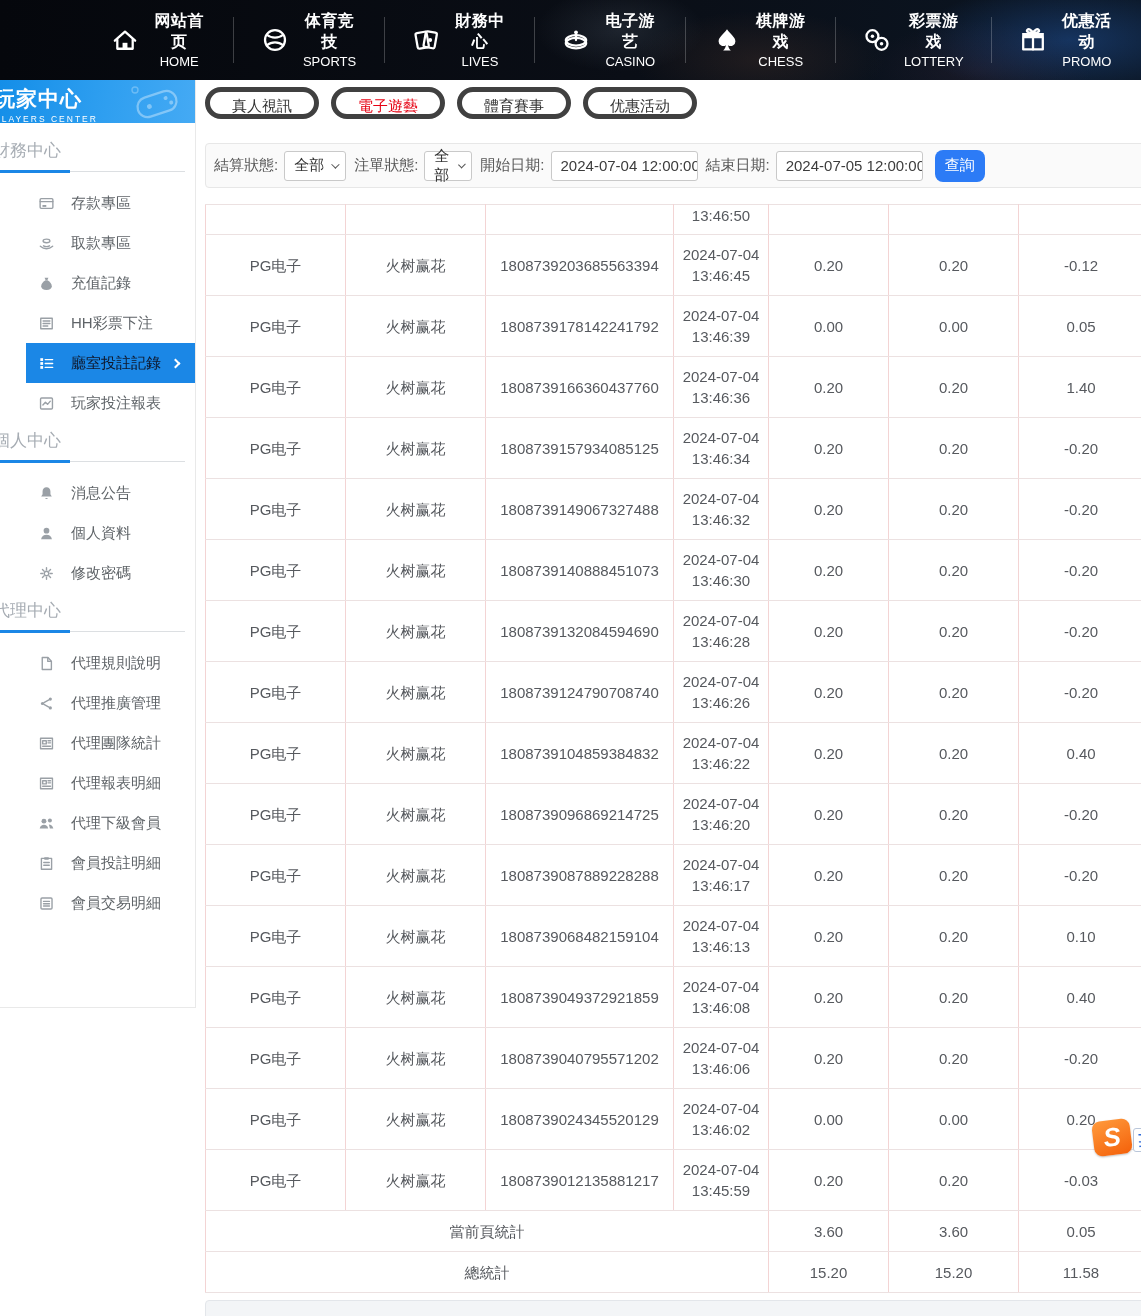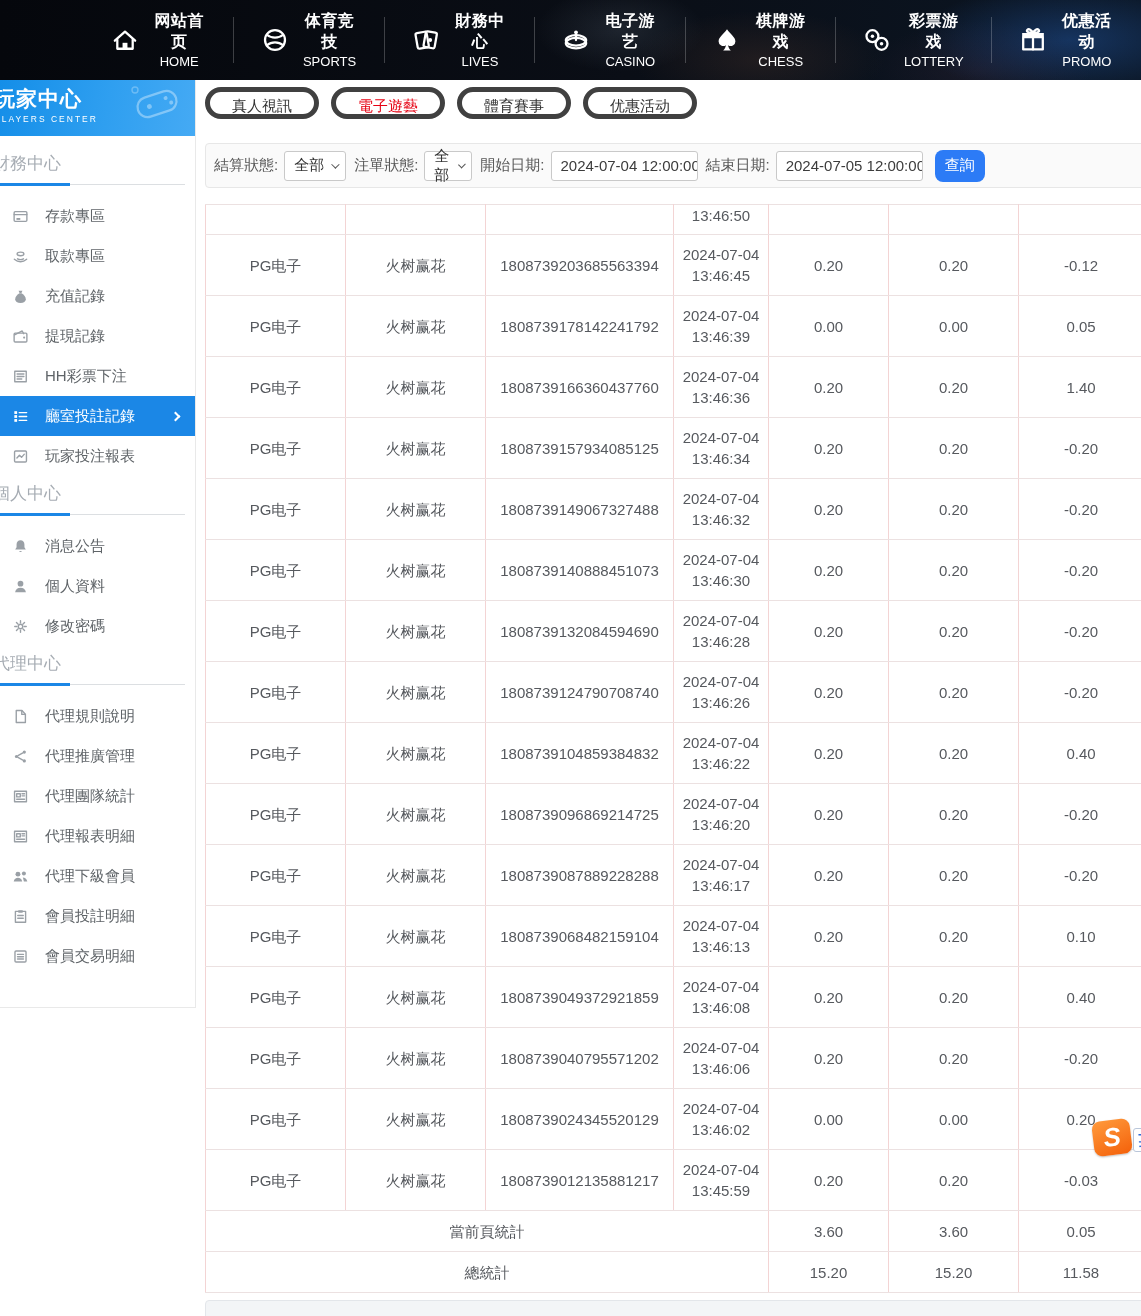--- a/index.html
+++ b/index.html
@@ -27,40 +27,40 @@
   .nav-texts { text-align:center; line-height:1.35; }
   .nav-zh { display:block; font-size:16px; font-weight:700; letter-spacing:.5px; }
   .nav-en { display:block; font-size:13px; }
 
   
   .sidebar {
     position:absolute; top:80px; left:0; width:196px; height:928px;
     background:#fff; border-right:1px solid #e9e9e9; border-bottom:1px solid #e9e9e9;
   }
   .sidebar-header {
-    height:56px; overflow:hidden; position:relative; color:#fff;
+    height:43px; overflow:hidden; position:relative; color:#fff;
     background:linear-gradient(100deg,#148ee8,#2f9ff0 55%,#45aaf4);
     padding:5px 0 0 0;
   }
   .sh-title { font-size:21px; font-weight:700; letter-spacing:1px; margin-left:-6px; white-space:nowrap; }
   .sh-sub { font-size:8.5px; letter-spacing:2px; margin-left:-6px; margin-top:1px; white-space:nowrap; }
   .sh-deco { position:absolute; right:8px; top:2px; opacity:.45; }
   .side-section { margin-top:6px; }
   .side-section:first-of-type { margin-top:16px; }
   .sec-title { font-size:17px; color:#a6acb3; margin-left:-7px; white-space:nowrap; }
   .sec-line { margin-top:9px; height:1px; background:#dcdfe2; margin-right:10px; position:relative; }
   .sec-line::before { content:""; position:absolute; left:0; top:-1px; width:70px; height:3px; background:#1b87e6; }
   .side-items { margin-top:11px; }
   .side-item {
     height:40px; display:flex; align-items:center; padding-left:12px;
-    color:#5f6468; font-size:15px; cursor:pointer;
+    color:#5f6468; font-size:15px; cursor:pointer;margin-left:26px;
   }
   .s-ico { width:17px; display:flex; margin-right:16px; color:#9aa0a6; }
   .s-ico svg { width:17px; height:17px; }
-  .side-item.active { background:#1b87e6; color:#ffffff; }
+  .side-item.active { background:#1b87e6; color:#0f172a; }
   .side-item.active .s-ico { color:#fff; }
   .chev-r { margin-left:auto; margin-right:16px; width:7px; height:7px;
     border-top:2px solid #fff; border-right:2px solid #fff; transform:rotate(45deg); }
 
   
   .main { position:absolute; left:196px; top:80px; width:945px; height:1236px; overflow:hidden; background:#fff; }
 
   .tabs-row { position:absolute; top:7px; left:9px; white-space:nowrap; }
   .tab {
     display:inline-block; height:32px; line-height:28px; padding:0 22px; margin-right:12px;
@@ -271,30 +271,20 @@
               <svg viewBox="0 0 16 16" fill="none" stroke="currentColor" stroke-width="1.3" stroke-linecap="round" stroke-linejoin="round">
                 <path d="M6.2 2.6h3.6L8.9 4.8H7.1z" fill="currentColor" stroke="none"></path>
                 <path d="M7 5c-2.4 1.5-4 3.4-4 5.6C3 12.9 5 14 8 14s5-1.1 5-3.4C13 8.4 11.4 6.5 9 5z" fill="currentColor" stroke="none"></path>
               </svg>
             </span>
             <span class="s-label">充值記錄</span>
           </div>
           <div class="side-item">
             <span class="s-ico">
               <svg viewBox="0 0 16 16" fill="none" stroke="currentColor" stroke-width="1.3" stroke-linecap="round" stroke-linejoin="round">
-                <rect x="2" y="4.8" width="12" height="8.4" rx="1"></rect>
-                <path d="M2.4 6.4 9.6 2.8l1.4 2.6"></path>
-                <circle cx="11.4" cy="9" r="1" fill="currentColor" stroke="none"></circle>
-              </svg>
-            </span>
-            <span class="s-label">提現記錄</span>
-          </div>
-          <div class="side-item">
-            <span class="s-ico">
-              <svg viewBox="0 0 16 16" fill="none" stroke="currentColor" stroke-width="1.3" stroke-linecap="round" stroke-linejoin="round">
                 <rect x="2.6" y="3" width="10.8" height="10"></rect>
                 <path d="M4.8 5.6h6.4M4.8 8h6.4M4.8 10.4h4.4"></path>
               </svg>
             </span>
             <span class="s-label">HH彩票下注</span>
           </div>
           <div class="side-item active">
             <span class="s-ico">
               <svg viewBox="0 0 16 16" fill="none" stroke="currentColor" stroke-width="1.3" stroke-linecap="round" stroke-linejoin="round">
                 <path d="M6.8 4.3h7M6.8 8h7M6.8 11.7h7"></path>

